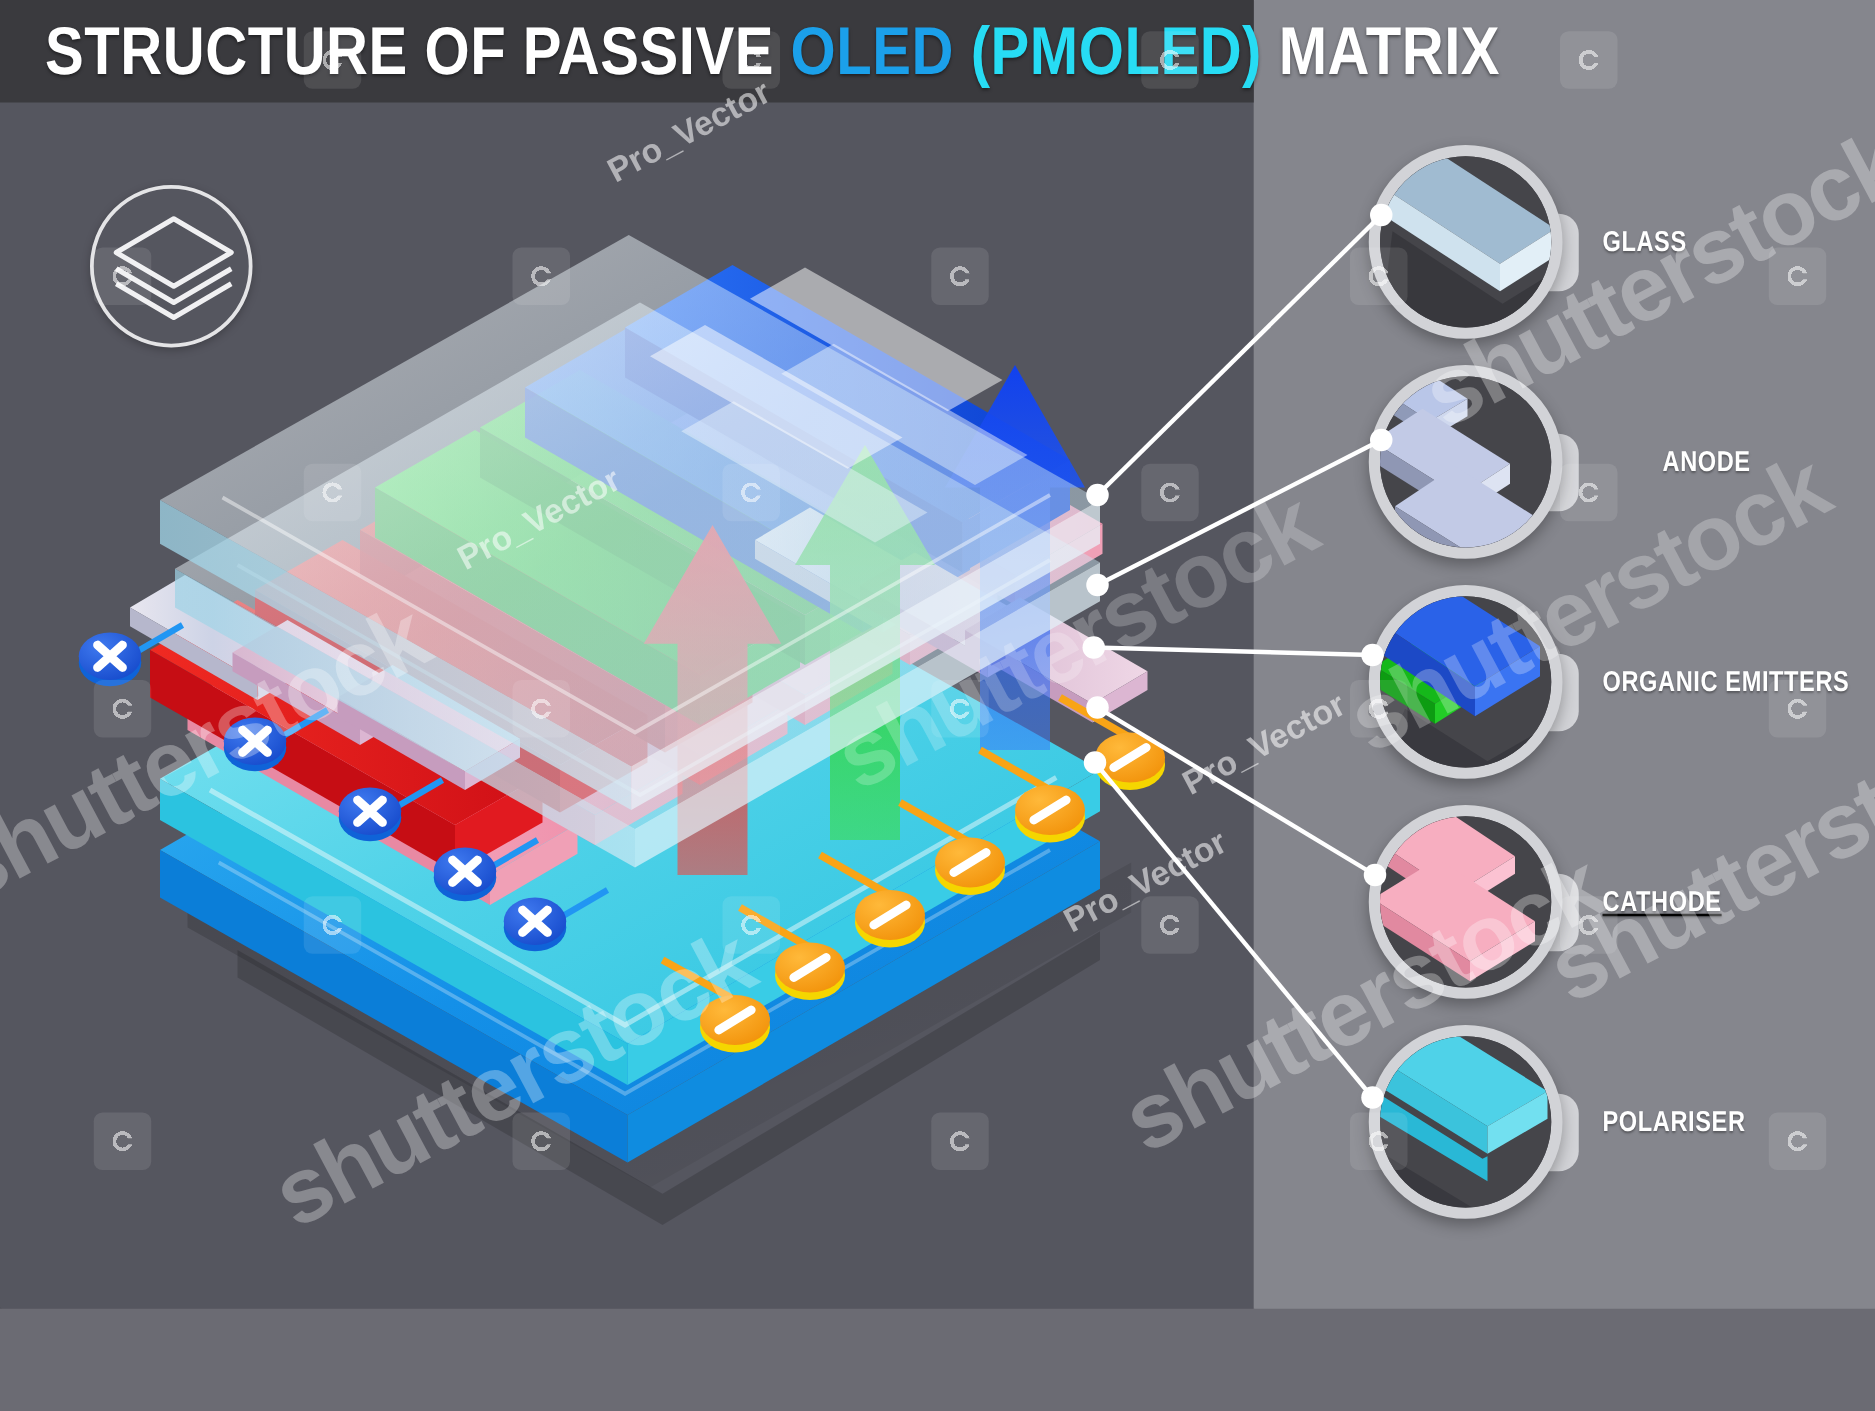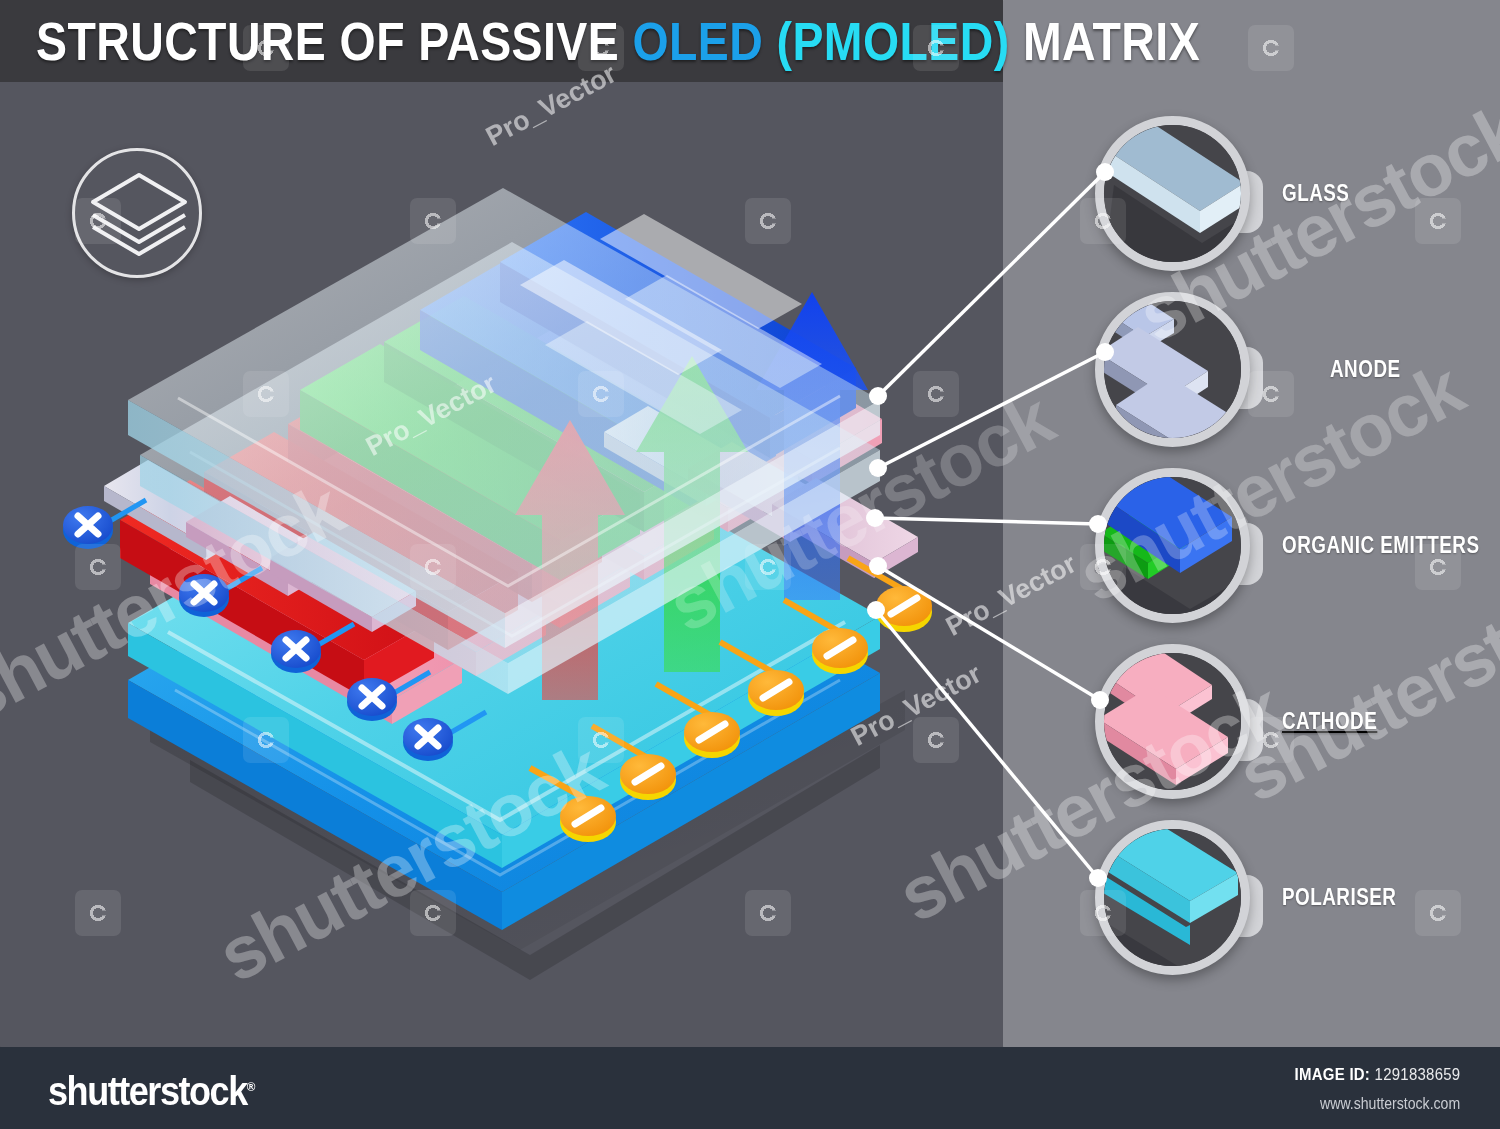--- a/index.html
+++ b/index.html
@@ -610,22 +610,14 @@
     <div class="wm-tile" style="left:578px;  top:717px;"></div>
     <div class="wm-tile" style="left:913px;  top:717px;"></div>
     <div class="wm-tile" style="left:1248px; top:717px;"></div>
     <div class="wm-tile" style="left:75px;   top:890px;"></div>
     <div class="wm-tile" style="left:410px;  top:890px;"></div>
     <div class="wm-tile" style="left:745px;  top:890px;"></div>
     <div class="wm-tile" style="left:1080px; top:890px;"></div>
     <div class="wm-tile" style="left:1415px; top:890px;"></div>
   </div>
 
-  <div class="footer">
-    <div class="ss-logo"><span>shutterstock</span><sup>®</sup></div>
-    <div class="img-id">
-      <b>IMAGE ID:</b>
-      <span class="num">1291838659</span>
-    </div>
-    <div class="ss-url">www.shutterstock.com</div>
-  </div>
 
 </div>
 
 </body></html>

